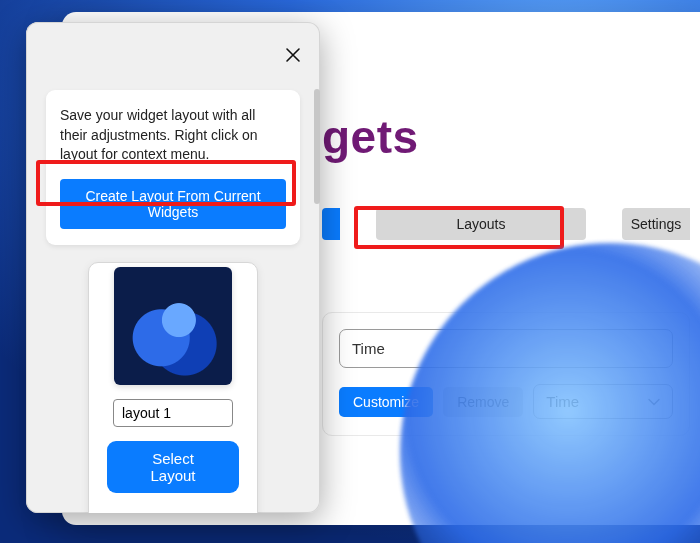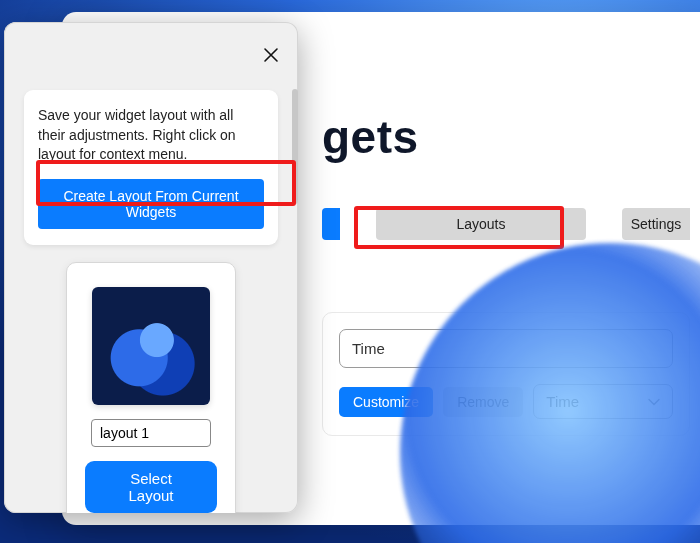--- a/index.html
+++ b/index.html
@@ -23,21 +23,21 @@
   
   .main-window{
     position:absolute; left:62px; top:12px; right:-20px; bottom:18px;
     background:#ffffff;
     border-radius:14px;
     box-shadow:0 8px 40px rgba(0,0,0,.25);
     padding:90px 30px 0 260px; 
     overflow:hidden;
   }
   .main-title{
-    color:#0f172a;
+    color:#701a75;
     font-size:46px;
     font-weight:700;
     margin:8px 0 44px 0;
     letter-spacing:.5px;
   }
 
   .tab-row{ display:flex; gap:16px; }
   .tab{
     background:#d7d7d7;
     color:#222;
@@ -106,21 +106,21 @@
     position:absolute;
     border:4px solid #ef1b1b;
     border-radius:3px;
     pointer-events:none;
   }
   .hl-layouts{ left:354px; top:206px; width:210px; height:43px; }
   .hl-create{ left:36px; top:160px; width:260px; height:46px; }
 
   
   .popup{
-    position:absolute; left:4px; top:22px;
+    position:absolute; left:26px; top:22px;
     width:294px; bottom:30px;
     background:#f0f0f0;
     border-radius:12px;
     box-shadow:0 8px 34px rgba(0,0,0,.35), inset 0 0 0 1px #d5d5d5;
     overflow:hidden;
   }
   .popup-scroll{
     position:absolute; right:0; top:67px; width:6px; height:115px;
     background:#c7c7c7; border-radius:3px;
   }
@@ -148,21 +148,21 @@
     padding:9px 6px; font-size:14px; cursor:pointer;
   }
 
   .layout-card{
     position:absolute; left:62px; right:62px; top:240px;
     bottom:-10px;
     background:#ffffff;
     border:1px solid #d7d7d7;
     border-radius:10px;
     box-shadow:0 2px 8px rgba(0,0,0,.08);
-    padding:24px 18px 0 18px;
+    padding:4px 18px 0 18px;
     display:flex; flex-direction:column; align-items:center; gap:14px;
   }
   .thumb{
     width:118px; height:118px; border-radius:6px;
     background:
       radial-gradient(circle at 55% 45%, #69a8ff 0 18%, transparent 19%),
       radial-gradient(circle at 40% 60%, #2d6be8 0 28%, transparent 29%),
       radial-gradient(circle at 60% 65%, #0f3fb5 0 30%, transparent 31%),
       linear-gradient(135deg,#0b1d4a,#0b1d4a);
     box-shadow:0 2px 6px rgba(0,0,0,.15);

